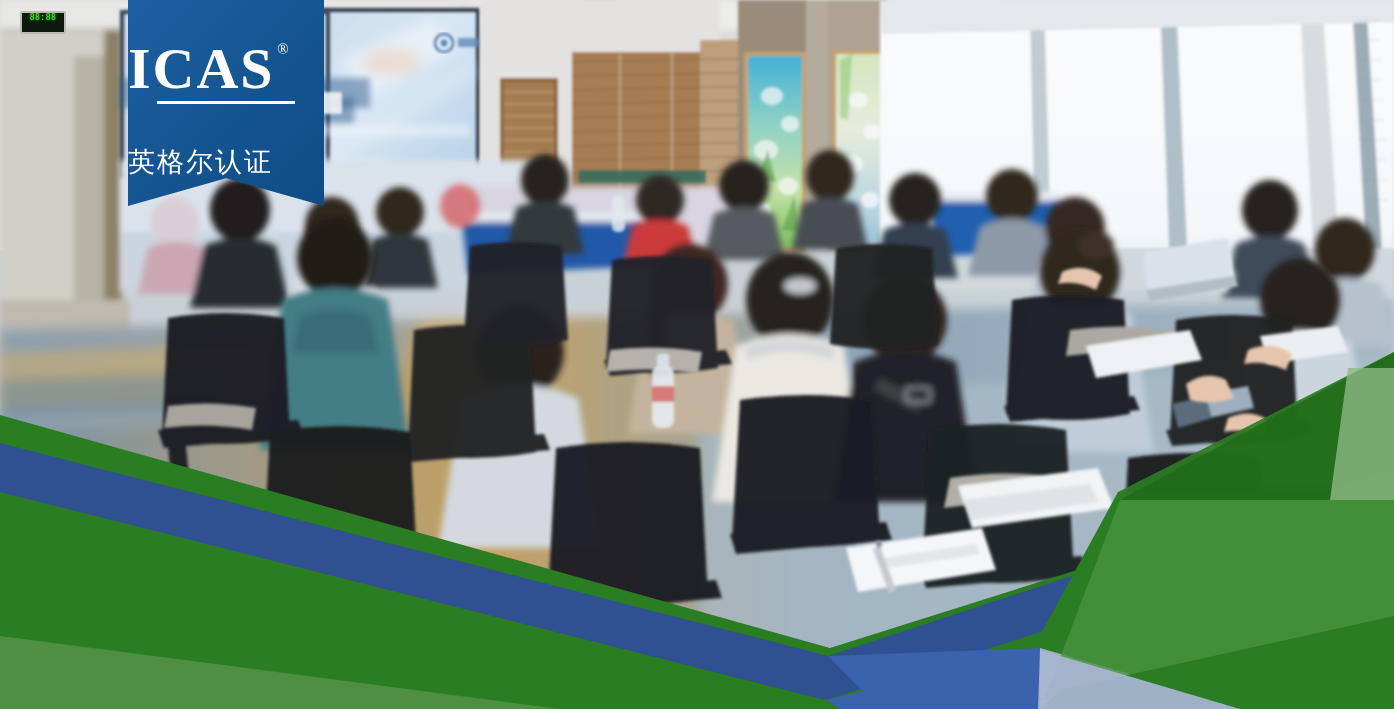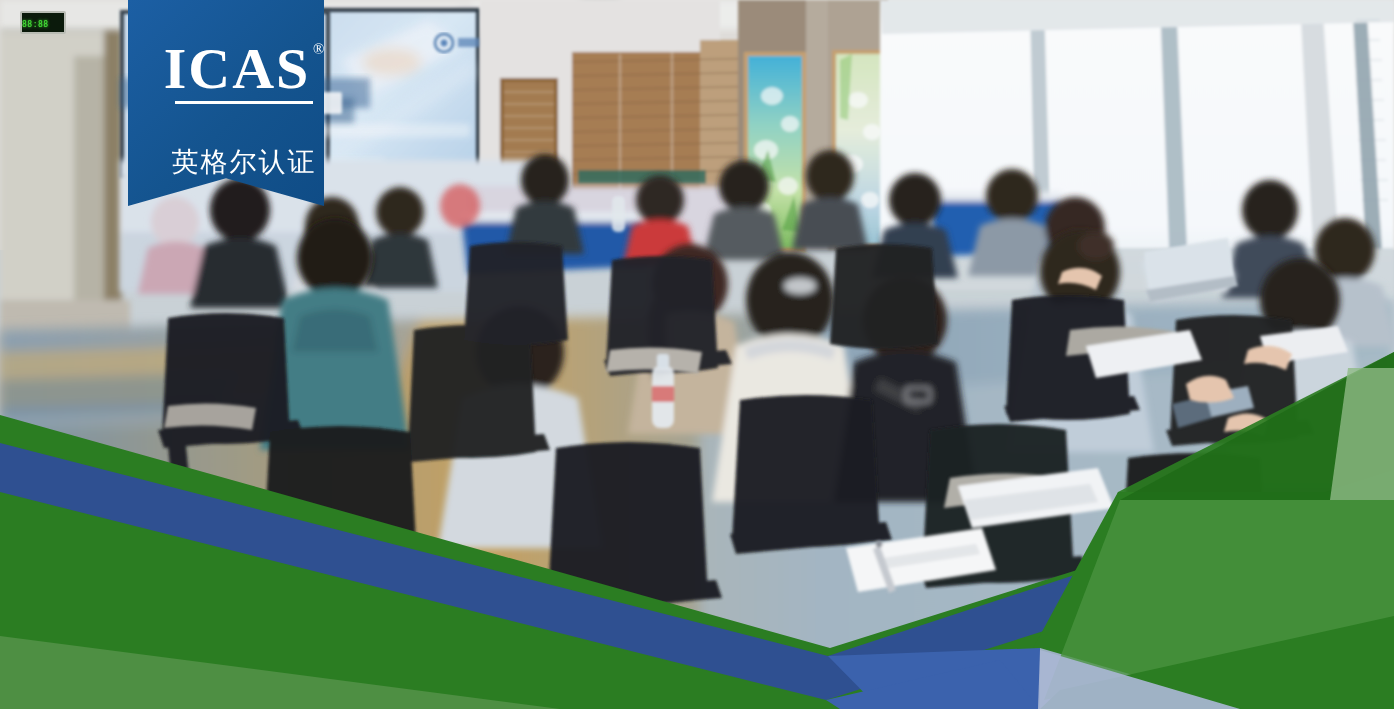--- a/index.html
+++ b/index.html
@@ -37,24 +37,22 @@
     z-index: 40;
     -webkit-clip-path: polygon(0 0, 100% 0, 100% 100%, 50% 86.5%, 0 100%);
     clip-path: polygon(0 0, 100% 0, 100% 100%, 50% 86.5%, 0 100%);
     background: linear-gradient(135deg, #1c5fa4 0%, #14548f 55%, #0f4c86 100%);
   }
   #logo-inner {
     position: absolute;
     left: 0;
     top: 40px;
     width: 196px;
-    text-align: center;
     color: #ffffff;
     line-height: 1;
-    padding-left: 18px;
   }
   #logo-wordmark-row {
     position: relative;
     display: inline-block;
     padding-right: 14px;
   }
   #logo-wordmark {
     font-family: "Liberation Serif", "DejaVu Serif", serif;
     font-weight: bold;
     font-size: 58px;
@@ -97,22 +95,22 @@
     border-radius: 2px;
     z-index: 25;
     overflow: hidden;
   }
   #led-sign .led-text {
     color: #49f03a;
     font-family: "DejaVu Sans Mono", monospace;
     font-size: 8px;
     line-height: 8px;
     letter-spacing: 0.5px;
-    text-align: left;
-    padding-top: 8px;
+    text-align: center;
+    padding-top: 1px;
     text-shadow: 0 0 3px #49f03a;
     filter: blur(0.4px);
   }
 </style>
 </head>
 <body>
 
 <div id="stage">
 
   <svg class="layer" viewBox="0 0 1394 709" preserveAspectRatio="none" aria-hidden="true">

